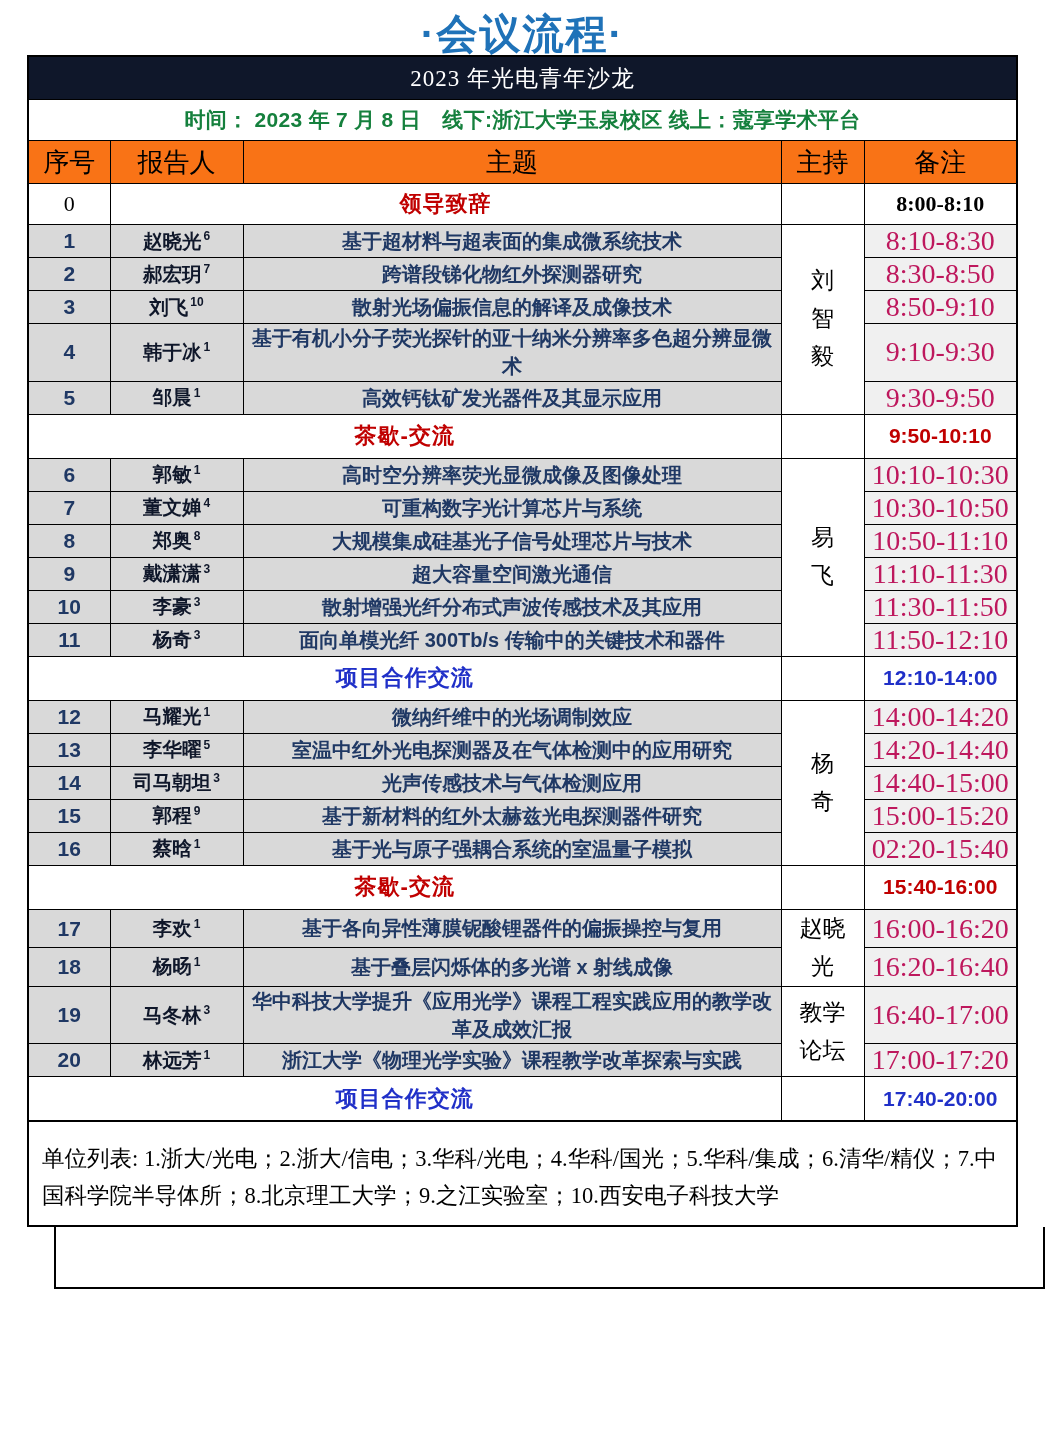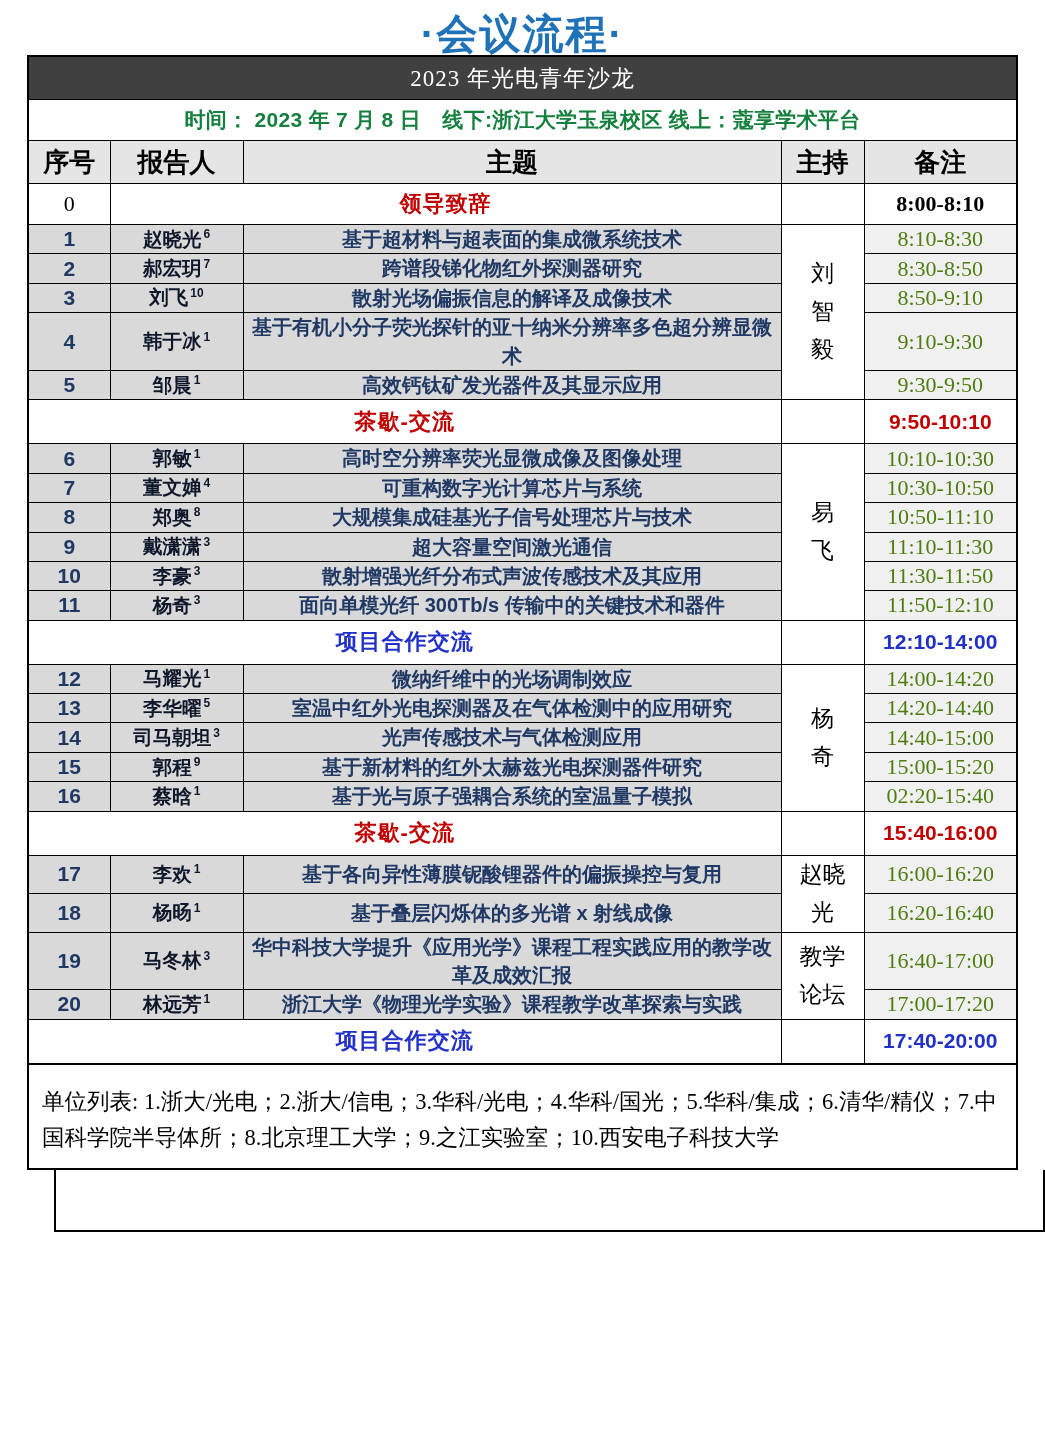--- a/index.html
+++ b/index.html
@@ -52,21 +52,21 @@
   }
 
   col.c-no    { width: 82px; }
   col.c-spk   { width: 133px; }
   col.c-topic { width: 538px; }
   col.c-host  { width: 83px; }
   col.c-time  { width: 153px; }
 
   
   .banner td {
-    background: #404040;
+    background: #0f172a;
     color: #ffffff;
     font-size: 23px;
     font-weight: normal;
     height: 42px;
     letter-spacing: 1px;
     border-color: #1F3864;
   }
 
   
   .meta td {
@@ -75,25 +75,25 @@
     font-weight: bold;
     font-size: 21px;
     height: 40px;
     background: #ffffff;
     letter-spacing: 0.3px;
   }
 
   
   .colhead td {
     font-family: "Liberation Sans", "DejaVu Sans", sans-serif;
-    font-weight: bold;
+    font-weight: normal;
     font-size: 26px;
     color: #000000;
     height: 42px;
-    background: #e5e5e5;
+    background: #f97316;
   }
 
   
   tr.talk td {
     background: #D9D9D9;
   }
   td.no {
     font-family: "Liberation Sans", "DejaVu Sans", sans-serif;
     font-weight: bold;
     font-size: 21px;
@@ -116,22 +116,22 @@
     font-family: "Liberation Sans", "DejaVu Sans", sans-serif;
     font-weight: bold;
     font-size: 20px;
     color: #1F3864;
     line-height: 1.42;
     padding: 4px 10px;
   }
   td.time {
     background: #F0F0F0 !important;
     font-family: "Liberation Serif", "DejaVu Serif", serif;
-    font-size: 22px;
-    color: #4d7c0f;
+    font-size: 28px;
+    color: #be185d;
     white-space: nowrap;
   }
   td.host {
     background: #ffffff !important;
     font-family: "Liberation Sans", "DejaVu Sans", sans-serif;
     font-size: 23px;
     color: #000000;
     line-height: 1.65;
     padding: 6px 0;
   }

